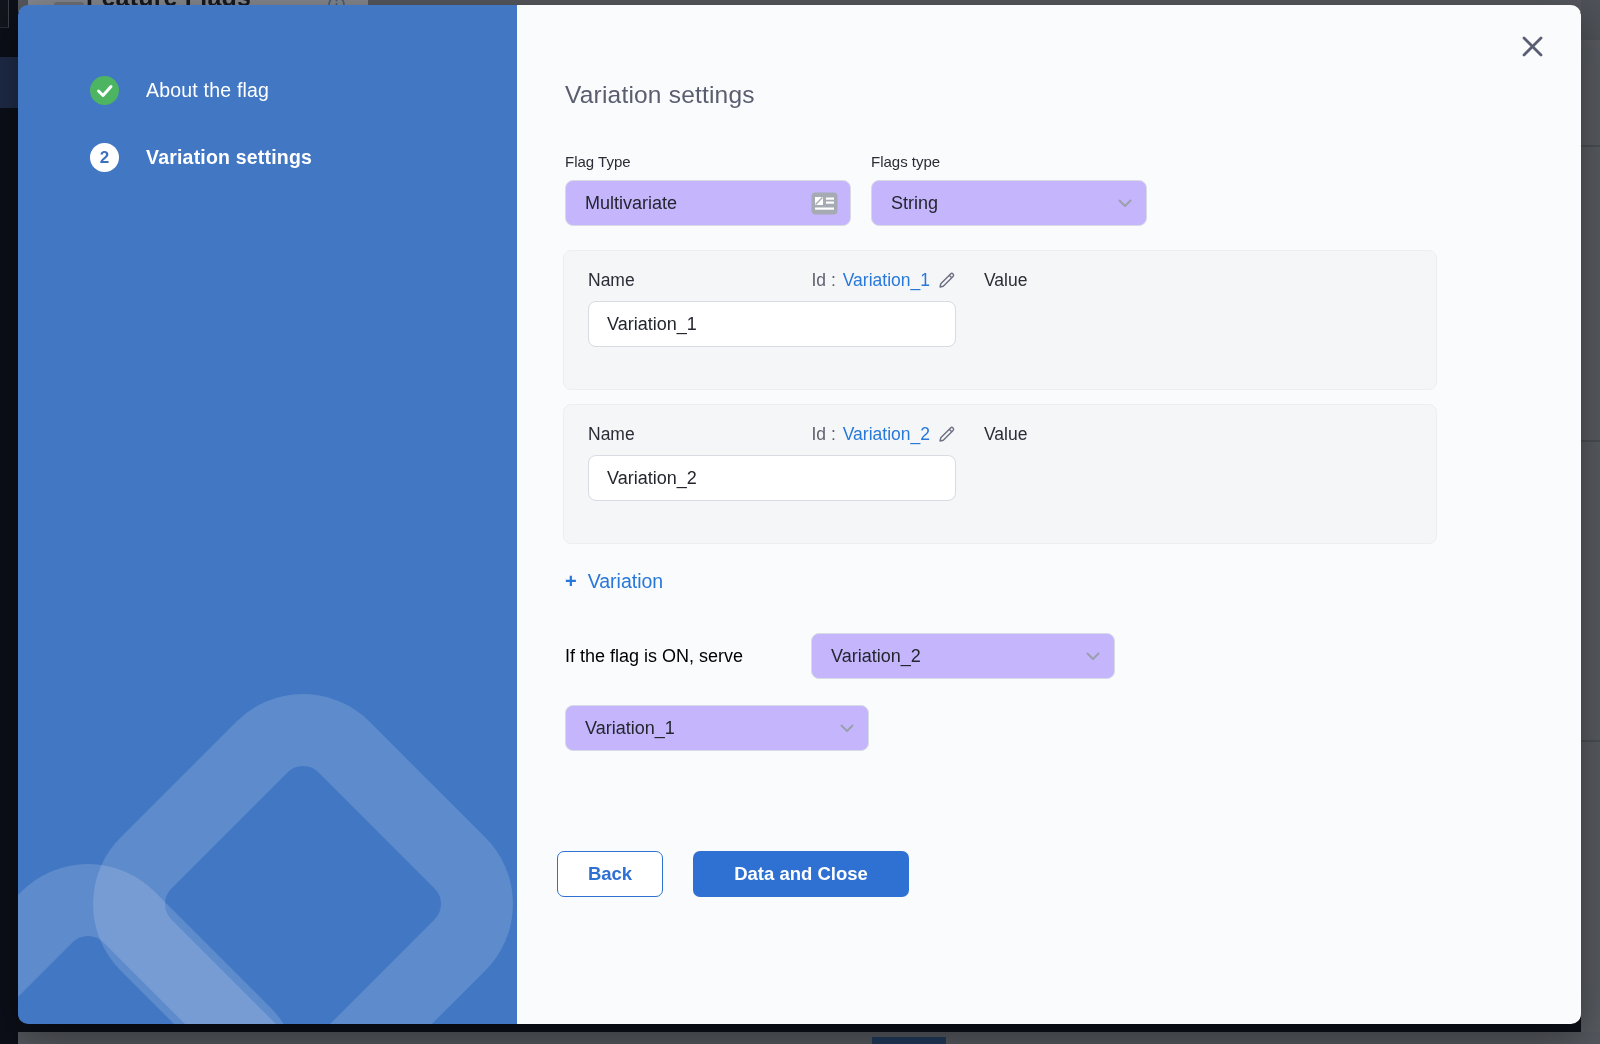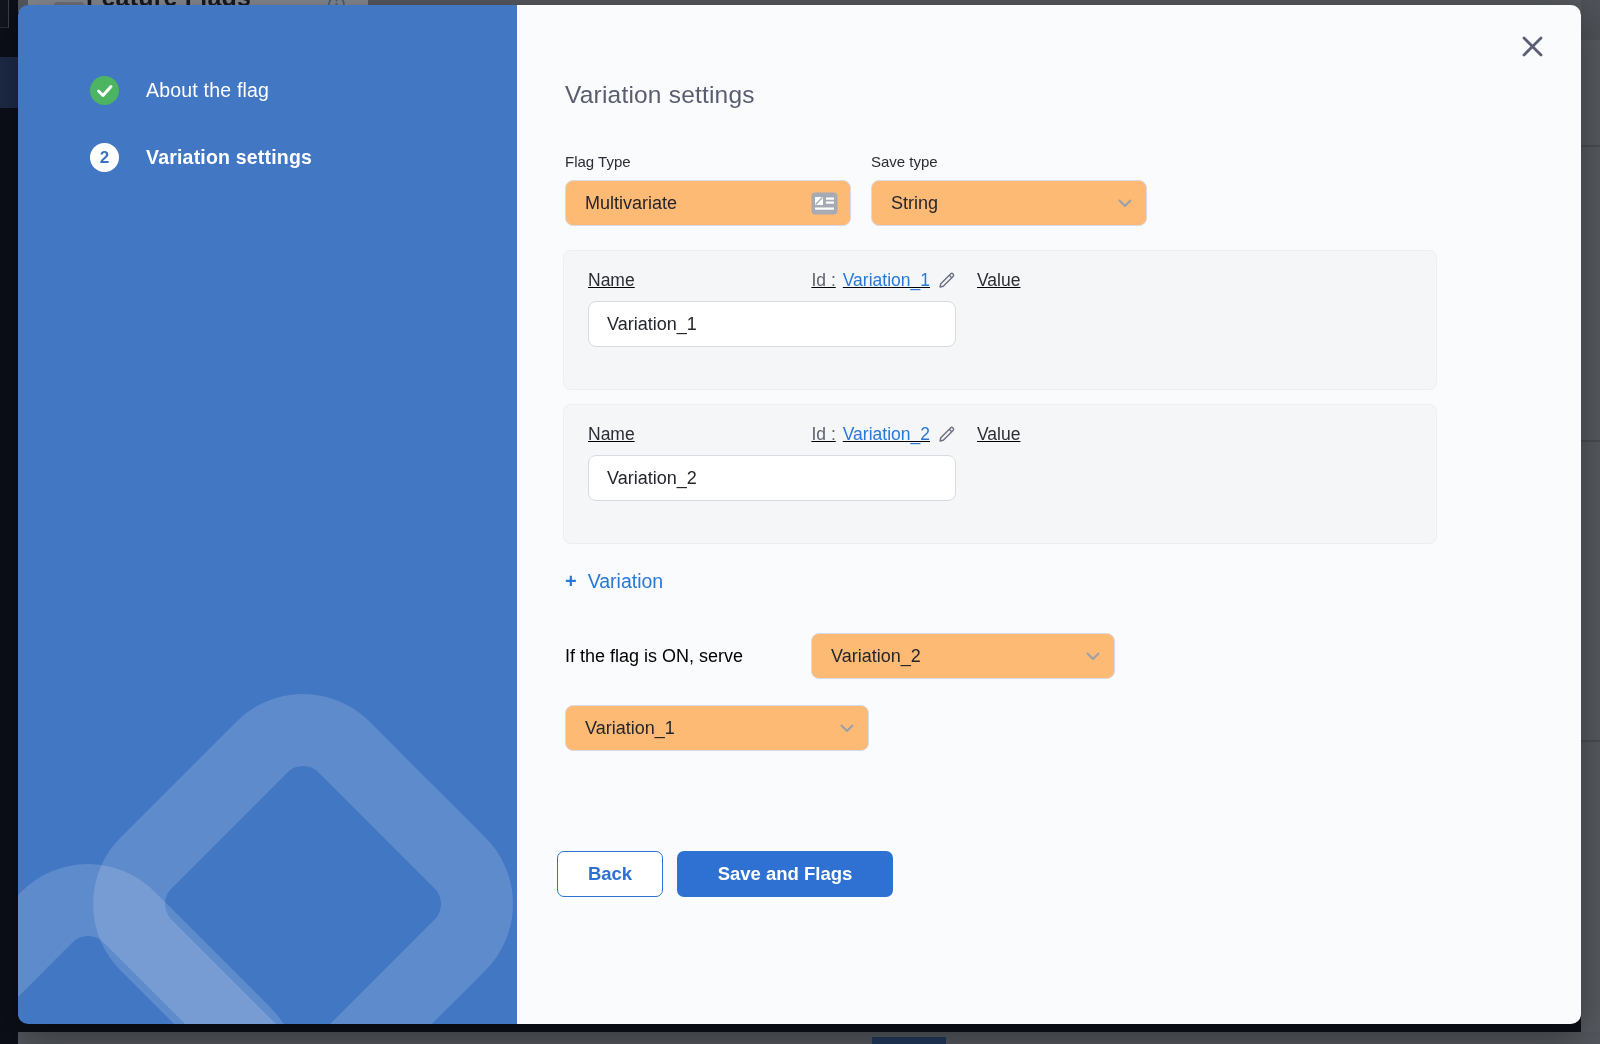--- a/index.html
+++ b/index.html
@@ -51,36 +51,36 @@
   
   .content { position:relative; flex:1; background:#fafbfc; padding:76px 0 0 48px; }
   .close-btn { position:absolute; top:28px; right:36px; width:26px; height:26px; cursor:pointer; display:flex; align-items:center; justify-content:center; }
 
   .panel-title { font-size:24.5px; font-weight:500; color:#5a5d6f; letter-spacing:0.2px; margin-bottom:44px; }
 
   .field-label { font-size:15px; font-weight:500; color:#2b2d36; margin-bottom:10px; }
   .type-row { display:flex; gap:20px; }
 
   .boxfield {
-    height:46px; background:#fdba74; border:1px solid #d8dbe3; border-radius:8px;
+    height:46px; background:#c4b5fd; border:1px solid #d8dbe3; border-radius:8px;
     display:flex; align-items:center; justify-content:space-between;
     padding:0 12px 0 19px; font-size:18px; color:#24262e;
   }
   .flag-box { width:286px; }
   .select { cursor:pointer; padding-right:14px; }
   .data-select { width:276px;gap:33px; }
 
   
   .vcard {
     width:874px; margin-left:-2px; margin-top:24px;
     background:#f5f6f8; border:1px solid #edeef2; border-radius:8px;
     padding:17px 24px 42px;
   }
   .vcard + .vcard { margin-top:14px; }
-  .vcard-grid { display:flex; gap:21px;text-decoration:underline; }
+  .vcard-grid { display:flex; gap:28px; }
   .vcol-name { width:368px; }
   .vcol-value { width:367px; }
   .vlabel-row { display:flex; justify-content:space-between; align-items:center; margin-bottom:9px; height:24px; }
   .vlabel { font-size:17.5px; font-weight:500; color:#2b2d36; }
   .id-wrap { display:flex; align-items:center; gap:7px; font-size:17.5px; }
   .id-prefix { color:#5f6270; }
   .id-link { color:#2878d9; cursor:pointer; }
   .text-input {
     width:100%; height:46px; background:#fff; border:1px solid #d8dbe3; border-radius:8px;
     font-size:18px; color:#24262e; padding:0 18px; font-family:"Liberation Sans", sans-serif; outline:none;
@@ -89,21 +89,21 @@
   .add-variation { margin-top:26px; display:inline-flex; align-items:center; gap:11px; color:#2878d9; font-size:19.5px; cursor:pointer; }
   .plus-glyph { font-weight:700; font-size:20px; }
 
   .rules-heading { margin-top:44px; display:flex; align-items:center; gap:10px; font-size:19.5px; color:#1f2128; }
 
   .rule-row { display:flex; align-items:center; margin-top:40px; }
   .rule-row + .rule-row { margin-top:26px; }
   .rule-label { width:246px; flex-shrink:0; font-size:18px; color:#000000; line-height:27px; white-space:pre-line; }
   .rule-select { width:304px; }
 
-  .footer { display:flex; gap:14px; margin-top:100px; margin-left:-8px; }
+  .footer { display:flex; gap:30px; margin-top:100px; margin-left:-8px; }
   .btn { height:46px; border-radius:7px; font-weight:700; font-size:18.5px; cursor:pointer; font-family:"Liberation Sans", sans-serif; display:flex; align-items:center; justify-content:center; }
   .btn-back { width:106px; background:#fff; border:1.5px solid #2e71d2; color:#2e71d2; }
   .btn-save { width:216px; background:#2e71d2; border:none; color:#fff; }
 </style>
 </head>
 <body>
 
 <div class="top-strip">
   <div class="title-panel">
     <div class="mini-box"></div>
@@ -180,21 +180,21 @@
             <rect x="4" y="5" width="8" height="8" fill="#ffffff"></rect>
             <line x1="4.6" y1="12.4" x2="11.4" y2="5.6" stroke="#a6aab2" stroke-width="1.4"></line>
             <rect x="15" y="5.5" width="8" height="2.2" fill="#ffffff"></rect>
             <rect x="15" y="9.5" width="8" height="2.2" fill="#ffffff"></rect>
             <rect x="4" y="15.5" width="19" height="2.2" fill="#ffffff"></rect>
           </svg>
         </div>
       </div>
 
       <div class="field">
-        <div class="field-label">Save type</div>
+        <div class="field-label">Flags type</div>
         <div class="boxfield select data-select">
           <span>String</span>
           <svg width="14" height="9" viewBox="0 0 14 9">
             <polyline points="1.5,1.5 7,7 12.5,1.5" fill="none" stroke="#9aa0ac" stroke-width="2" stroke-linecap="round" stroke-linejoin="round"></polyline>
           </svg>
         </div>
       </div>
     </div>
 
     
@@ -267,17 +267,17 @@
       <div class="boxfield select rule-select">
         <span>Variation_1</span>
         <svg width="14" height="9" viewBox="0 0 14 9">
           <polyline points="1.5,1.5 7,7 12.5,1.5" fill="none" stroke="#9aa0ac" stroke-width="2" stroke-linecap="round" stroke-linejoin="round"></polyline>
         </svg>
       </div>
     </div>
 
     <div class="footer">
       <button class="btn btn-back">Back</button>
-      <button class="btn btn-save">Save and Flags</button>
+      <button class="btn btn-save">Data and Close</button>
     </div>
 
   </div>
 </div>
 
 </body></html>

